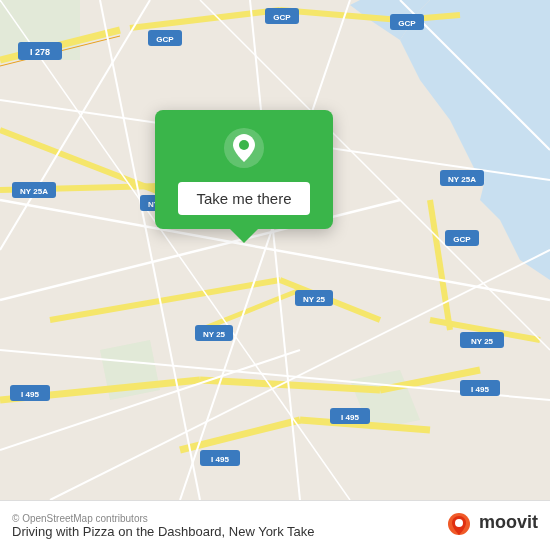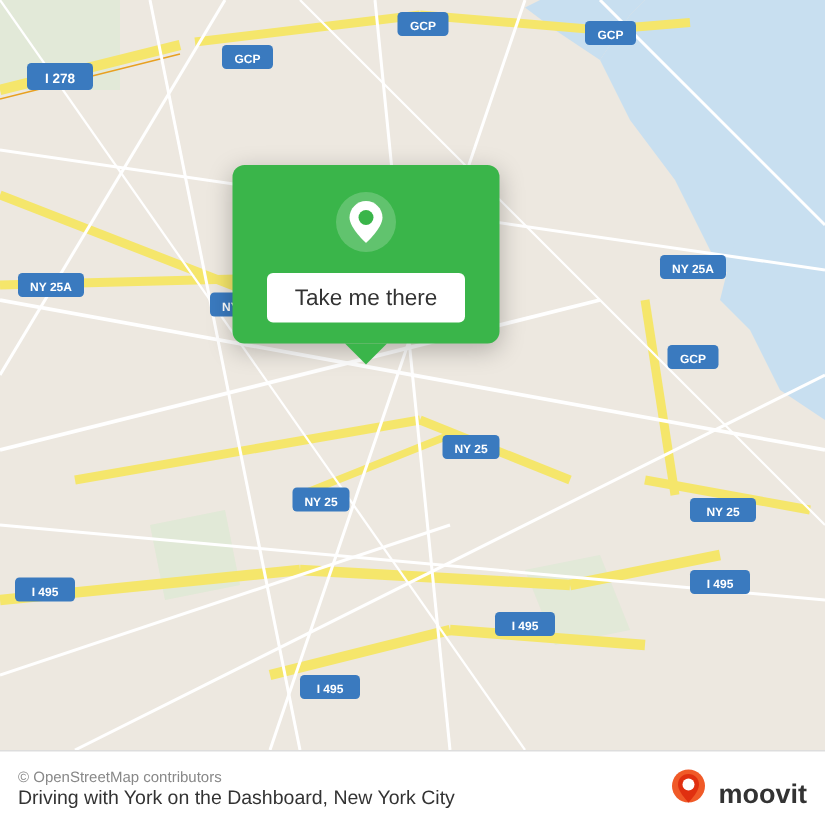--- a/index.html
+++ b/index.html
@@ -96,21 +96,21 @@
     }
 
     .location-title {
       font-size: 13px;
       color: #333;
       font-weight: 400;
     }
 
     .moovit-logo {
       display: flex;
-      align-items: flex-end;
+      align-items: flex-start;
       gap: 6px;
     }
 
     .moovit-icon {
       width: 28px;
       height: 28px;
     }
 
     .moovit-text {
       font-size: 18px;
@@ -229,21 +229,21 @@
       <path d="M22 8 C16 8 11 13 11 19 C11 26 22 36 22 36 C22 36 33 26 33 19 C33 13 28 8 22 8 Z" fill="white"></path>
       <circle cx="22" cy="19" r="5" fill="#3ab54a"></circle>
     </svg>
     <button class="take-me-there-btn">Take me there</button>
   </div>
 </div>
 
 <div id="bottom-bar">
   <div class="bottom-left">
     <span class="copyright-text">© OpenStreetMap contributors</span>
-    <span class="location-title">Driving with York on the Dashboard, New York City</span>
+    <span class="location-title">Driving with Pizza on the Dashboard, New York Take</span>
   </div>
   <div class="moovit-logo">
 
     <svg class="moovit-icon" viewBox="0 0 28 28" xmlns="http://www.w3.org/2000/svg">
       <circle cx="14" cy="12" r="11" fill="#f05a28"></circle>
       <path d="M14 4 C10 4 7 7 7 11 C7 16 14 23 14 23 C14 23 21 16 21 11 C21 7 18 4 14 4 Z" fill="#e03010"></path>
       <circle cx="14" cy="11" r="4" fill="white"></circle>
     </svg>
     <span class="moovit-text">moovit</span>
   </div>

